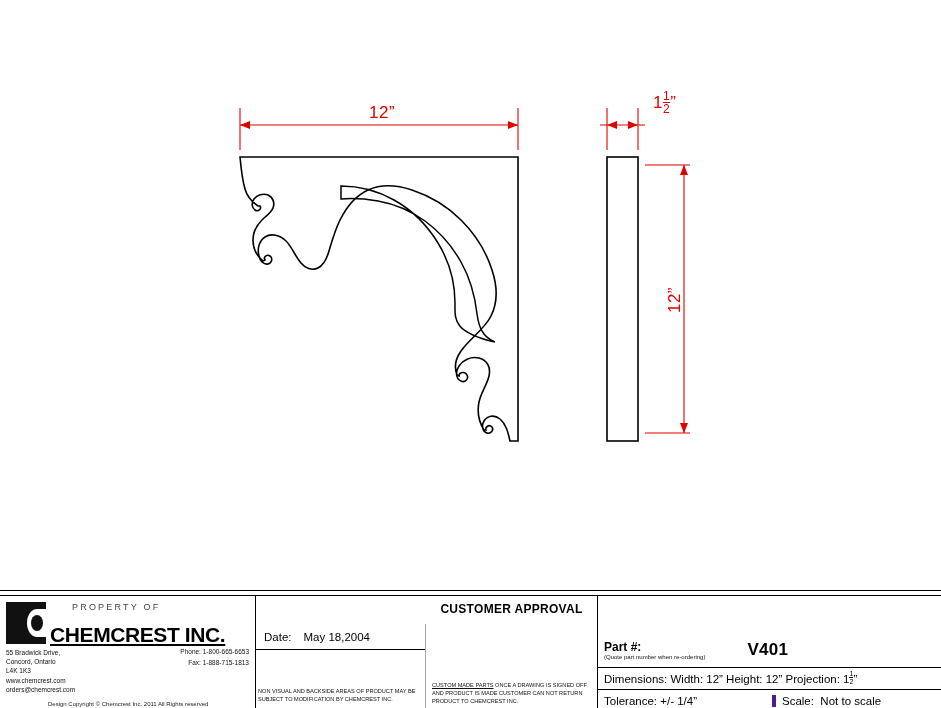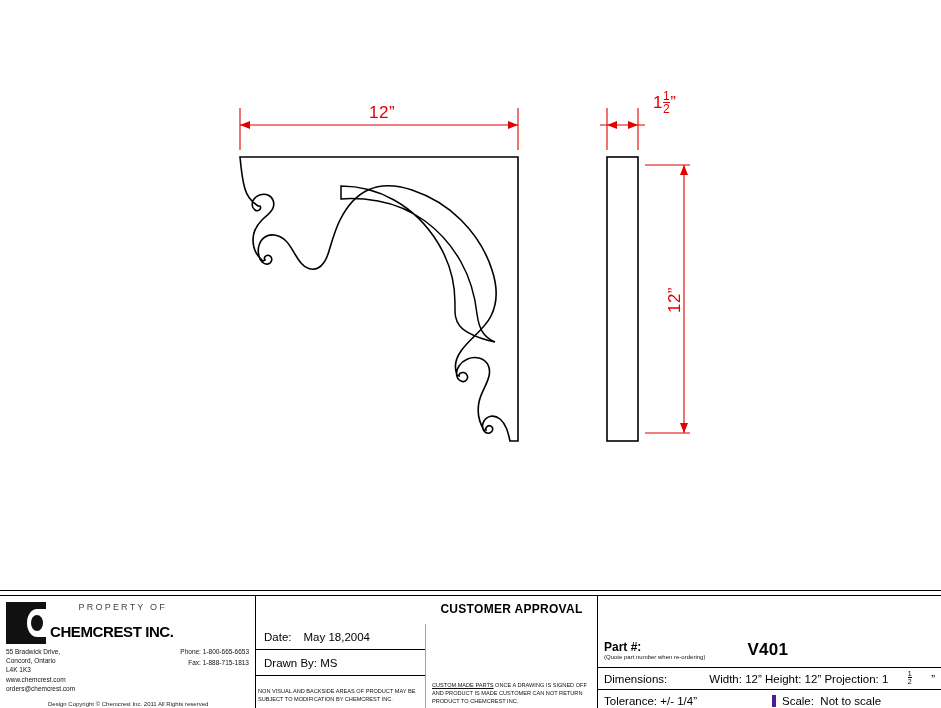--- a/index.html
+++ b/index.html
@@ -102,29 +102,29 @@
     width: 12px; height: 16px;
     background: #111;
     border-radius: 50%;
     z-index: 2;
   }
   .logo-textwrap { padding-top: 0px; }
   .logo-property {
     font-size: 9px;
     letter-spacing: 2.2px;
     color: #444;
-    text-align: center;
     margin: 0 0 12px 22px;
   }
   .logo-name {
-    font-size: 15px;
+    font-size: 21px;
     font-weight: bold;
     letter-spacing: -.4px;
     line-height: 1;
     margin-top: 1px;
+    text-decoration: underline;
   }
   .addr {
     font-size: 6.5px;
     line-height: 1.42;
     color: #111;
     margin-top: 3px;
   }
   .contact {
     position: absolute;
     right: 6px;
@@ -204,21 +204,21 @@
   .part-hash-lbl { font-size: 12px; font-weight: bold; }
   .part-hash-sub { font-size: 6px; color: #111; }
   .part-number {
     font-size: 17px;
     font-weight: bold;
     margin-left: 42px;
     letter-spacing: .3px;
   }
   .part-name-row { height: 22px; }
   .part-name-val { font-weight: bold; margin-left: 10px; }
-  .dims-row { height: 22px; justify-content: space-between; }
+  .dims-row { height: 22px; }
   .split-row { height: 22px; display: flex; padding: 0; }
   .split-left {
     box-sizing: border-box;
     width: 178px;
     border-right: 4px solid #4c1d95;
     padding: 0 6px;
     display: flex;
     align-items: center;
     font-size: 11.5px;
     white-space: nowrap;
@@ -367,21 +367,20 @@
         </div>
         <div class="contact">
           <div>Phone: 1-800-665-6653</div>
           <div>Fax: 1-888-715-1813</div>
         </div>
         <div class="copyright">Design Copyright © Chemcrest Inc. 2011 All Rights reserved</div>
       </div>
 
       <div class="tb-col" id="col-date">
         <div class="cell"><span>Date:</span><span class="lbl-gap"></span><span>May 18,2004</span></div>
-        <div class="cell"><span>Drawn By:</span>&nbsp;<span>MS</span></div>
         <div class="cell blank"></div>
       </div>
 
       <div class="tb-col" id="col-approval">
         <div class="approval-title">CUSTOMER APPROVAL</div>
         <div class="custom-note">
           <span class="underline">CUSTOM MADE PARTS</span>
           <span>ONCE A DRAWING IS SIGNED OFF AND PRODUCT IS MADE CUSTOMER CAN NOT RETURN PRODUCT TO CHEMCREST INC.</span>
         </div>
       </div>

